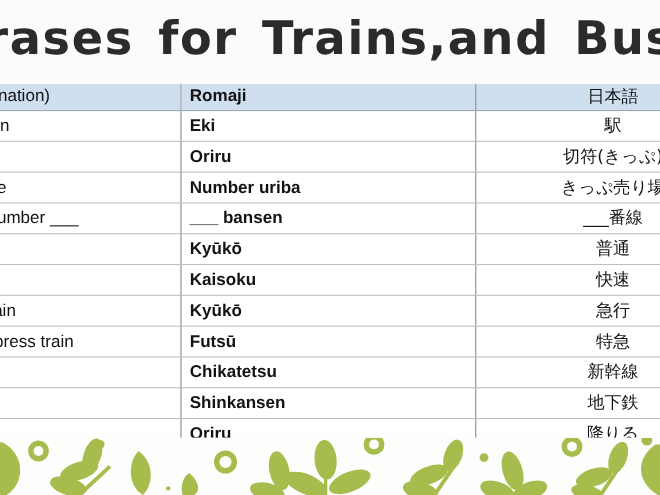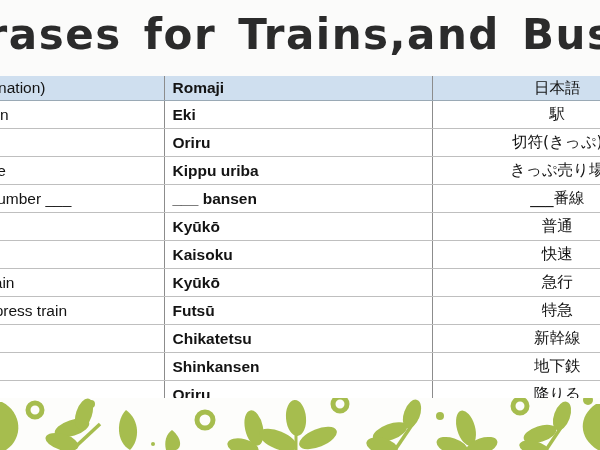--- a/index.html
+++ b/index.html
@@ -148,21 +148,21 @@
           <td class="col-ro">Eki</td>
           <td class="col-jp">駅</td>
         </tr>
         <tr>
           <td class="col-en center-en">Ticket</td>
           <td class="col-ro">Oriru</td>
           <td class="col-jp">切符(きっぷ)</td>
         </tr>
         <tr>
           <td class="col-en">Ticket office</td>
-          <td class="col-ro">Kippu uriba</td>
+          <td class="col-ro">Number uriba</td>
           <td class="col-jp">きっぷ売り場</td>
         </tr>
         <tr>
           <td class="col-en">Platform Number ___</td>
           <td class="col-ro">___ bansen</td>
           <td class="col-jp">___番線</td>
         </tr>
         <tr>
           <td class="col-en">Local train</td>
           <td class="col-ro">Kyūkō</td>

